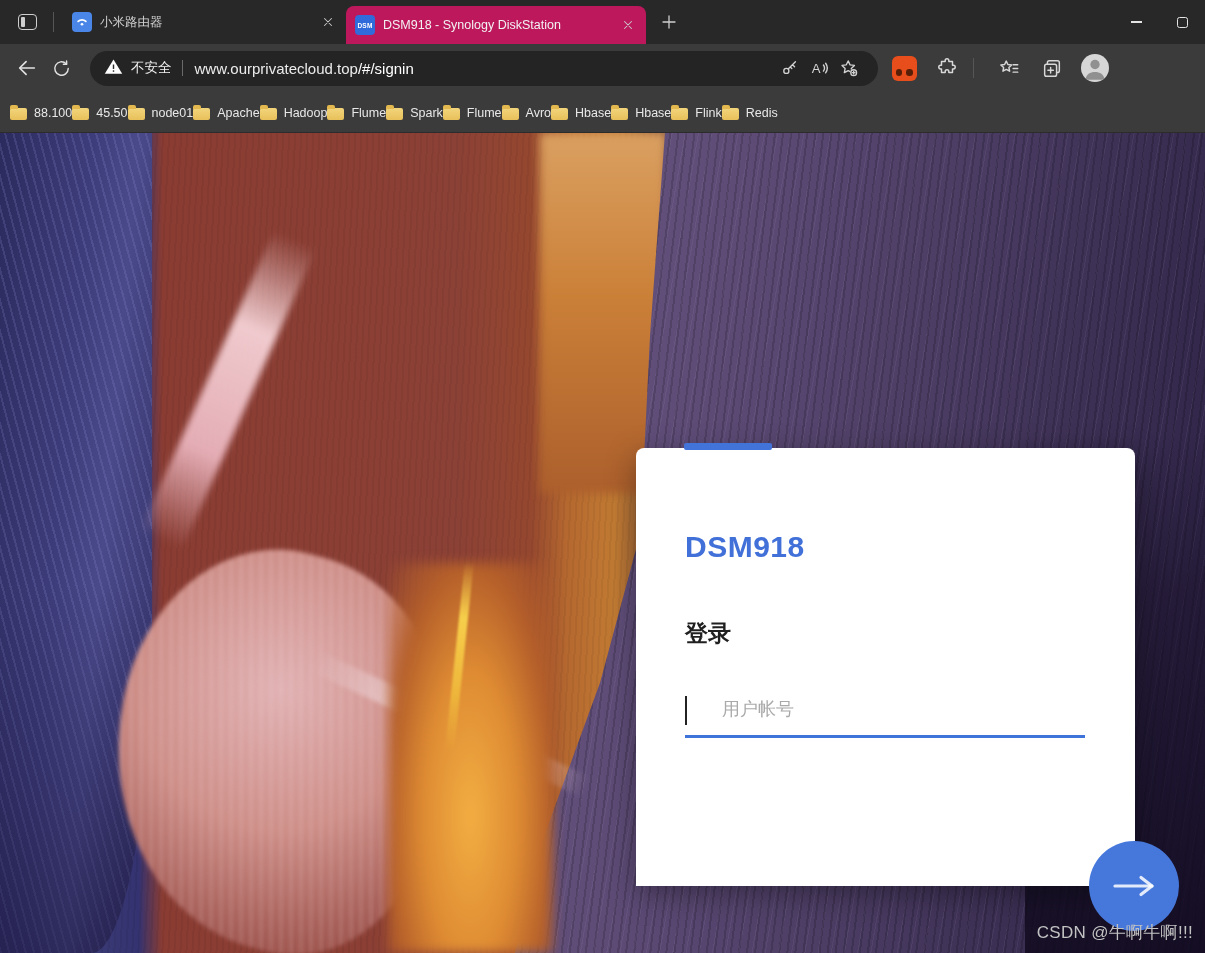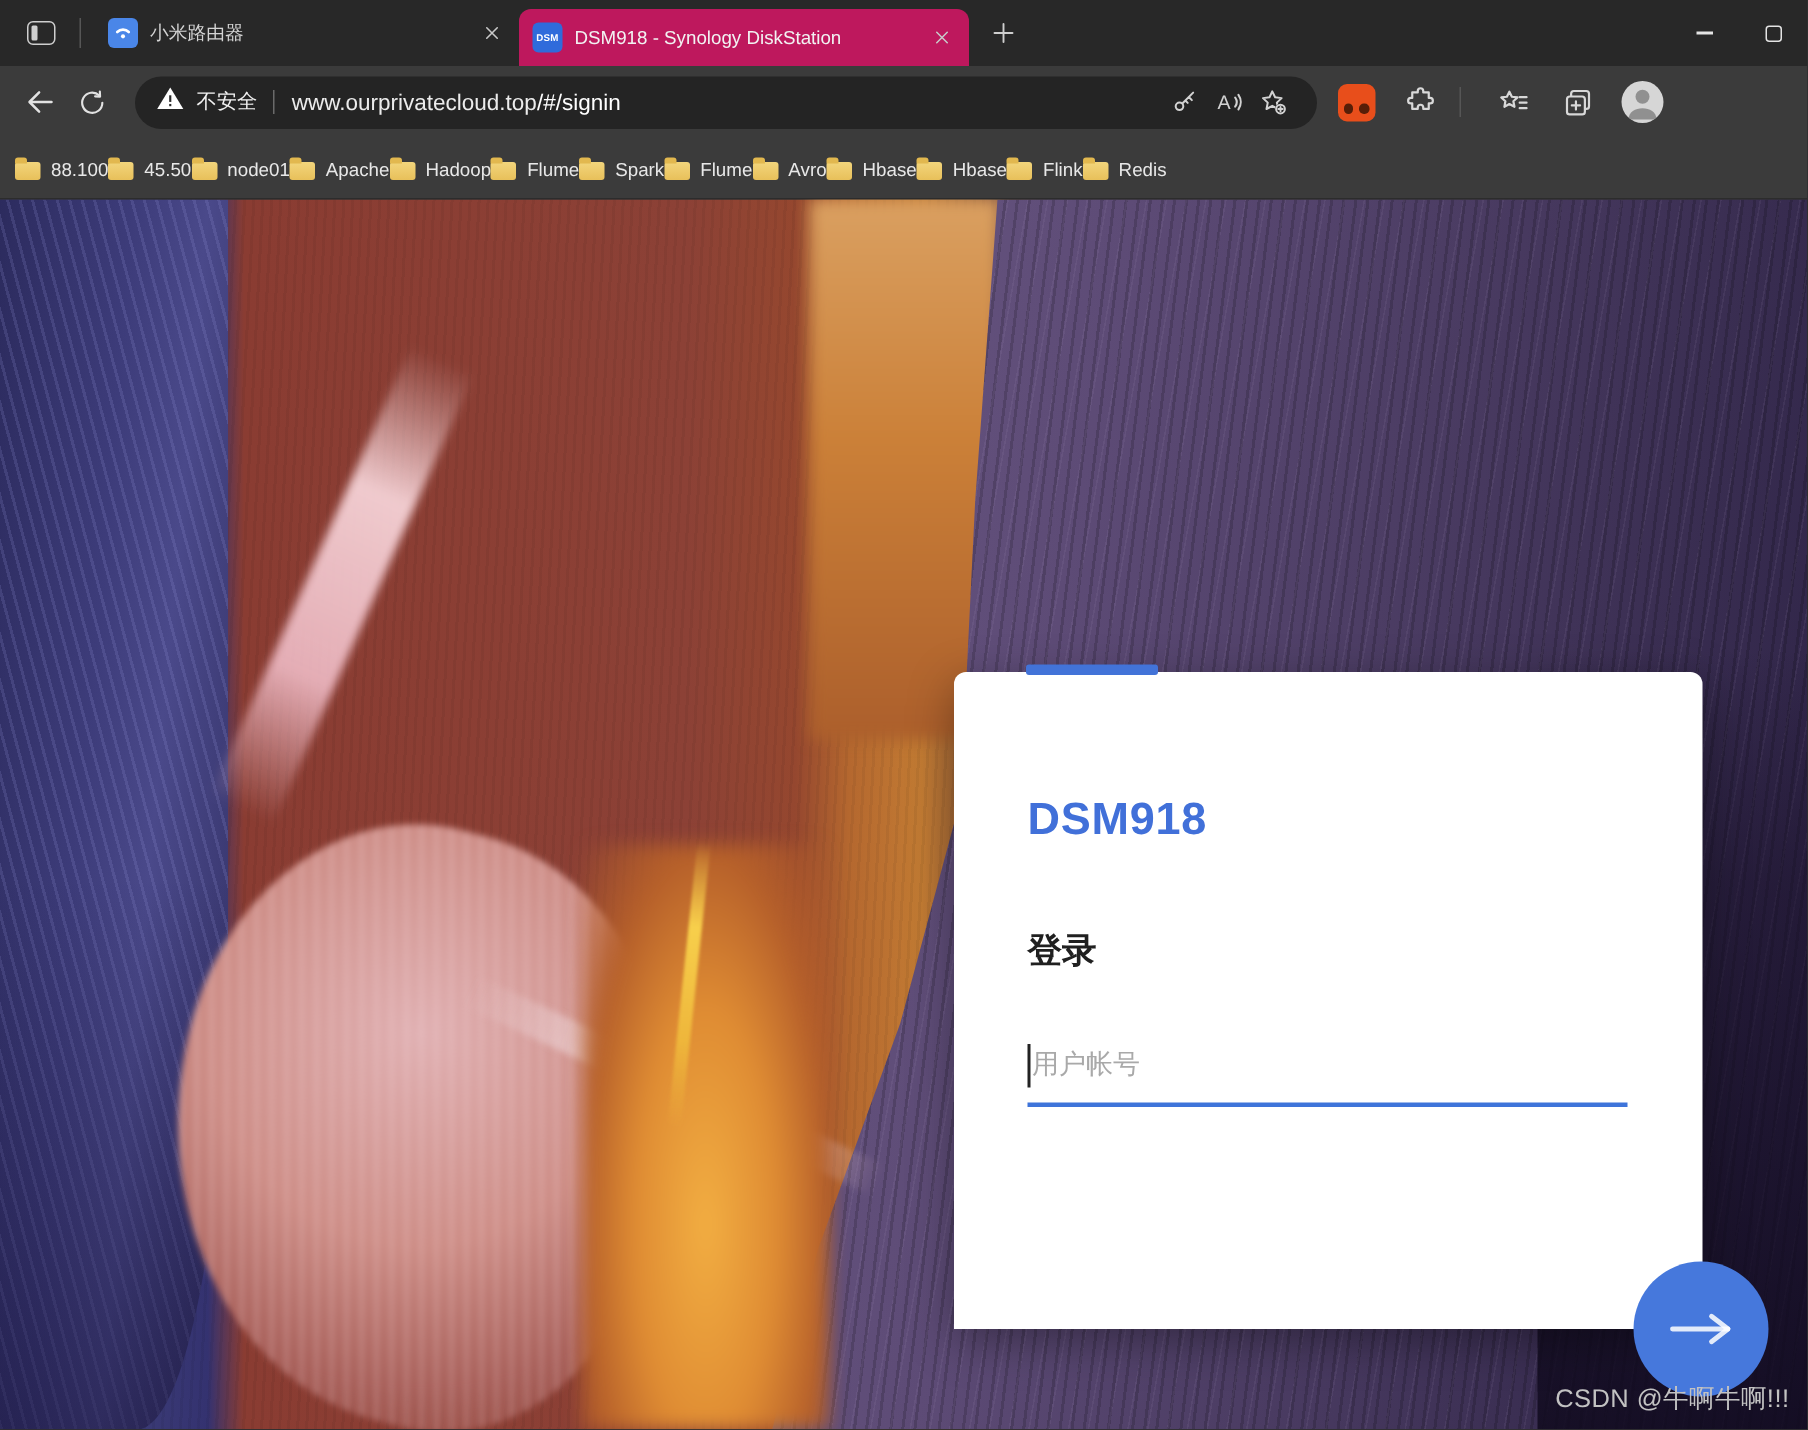--- a/index.html
+++ b/index.html
@@ -78,21 +78,21 @@
     background:linear-gradient(180deg,transparent 0%,#f7cf4b 30%,#eeb63b 70%,transparent 100%); filter:blur(1px); }
   .bg-dark-corner { right:0; top:300px; width:180px; height:520px; z-index:3;
     background:linear-gradient(180deg,rgba(25,17,40,0) 0%,rgba(24,16,40,.5) 30%,rgba(16,10,30,.85) 100%); }
 
   
   .login-card { position:absolute; left:636px; top:315px; width:499px; height:438px; background:#fff; border-radius:8px 8px 0 0; box-shadow:0 8px 30px rgba(0,0,0,.35); z-index:4; }
   .card-indicator { position:absolute; left:684px; top:310px; width:88px; height:7px; background:#4273d8; border-radius:2px; z-index:5; }
   .brand { position:absolute; left:49px; top:82px; font-size:30px; font-weight:bold; color:#4170d9; letter-spacing:.5px; }
   .heading { position:absolute; left:49px; top:170px; font-size:23px; font-weight:bold; color:#202020; }
   .input-wrap { position:absolute; left:49px; top:235px; width:400px; height:55px; border-bottom:3px solid #3e74da; }
-  .input-wrap input { width:100%; height:100%; border:none; outline:none; background:transparent; font-size:18px; color:#333; padding-left:3px; font-family:inherit; }
+  .input-wrap input { width:100%; height:100%; border:none; outline:none; background:transparent; font-size:18px; color:#333; padding-left:3px; font-family:inherit;margin-left:34px; }
   .input-wrap input::placeholder { color:#a9a9a9; }
   .caret { position:absolute; left:0; top:13px; width:1.5px; height:29px; background:#222; }
   .circle-btn { position:absolute; left:1089px; top:708px; width:90px; height:90px; border-radius:50%; background:#4678dc; display:flex; align-items:center; justify-content:center; z-index:5; }
   .watermark { position:absolute; right:12px; top:788px; font-size:17px; color:#c2c2c2; z-index:6; letter-spacing:.3px; }
 </style>
 </head>
 <body>
 
 <div class="screen">
 

